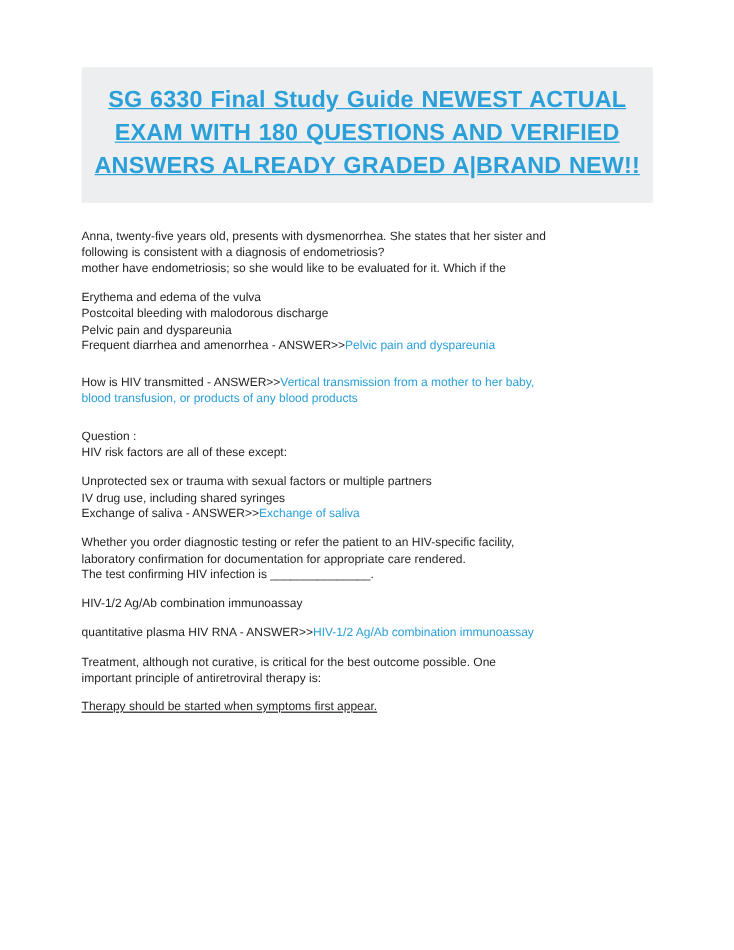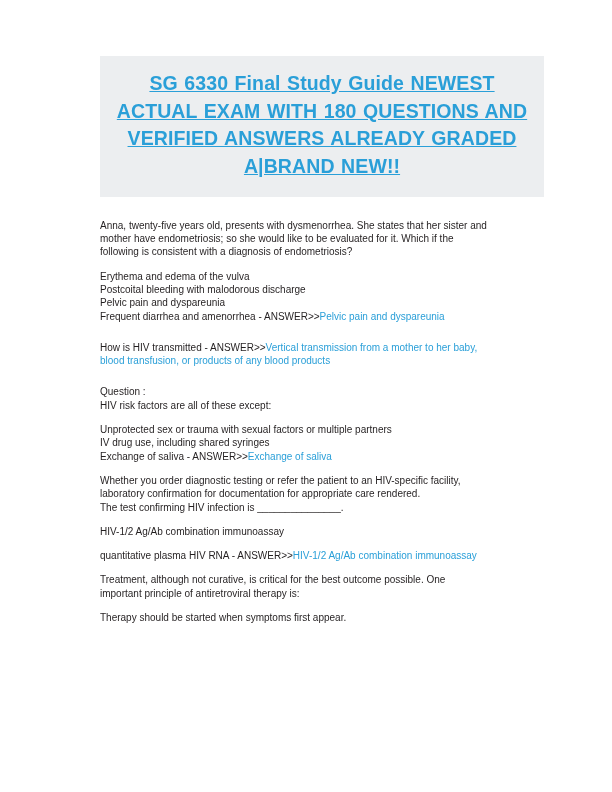--- a/index.html
+++ b/index.html
@@ -12,21 +12,21 @@
     background: #ffffff;
     font-family: "Liberation Sans", sans-serif;
     color: #222222;
     overflow: hidden;
   }
   .page {
     position: relative;
     width: 612px;
     height: 792px;
     box-sizing: border-box;
-    padding: 56px 68px 0 100px;
+    padding: 56px 68px 0 68px;
   }
   .title-block {
     background: #eceef0;
     padding: 14px 10px 16px 10px;
     text-align: center;
     margin-bottom: 22px;
   }
   .title-link {
     display: block;
     color: #2a9fd8;
@@ -40,20 +40,21 @@
   .body-text {
     font-size: 10px;
     line-height: 1.33;
     color: #231f20;
   }
   .para {
     margin: 0 0 11px 0;
   }
   .para.tight {
     margin-bottom: 0;
+    text-decoration: underline;
   }
   .line {
     display: block;
     white-space: pre-wrap;
   }
   .ans {
     color: #2a9fd8;
   }
   .spacer-sm { height: 7px; }
 </style>
@@ -63,22 +64,22 @@
 <div class="page">
 
   <div class="title-block">
     <a class="title-link" href="#">SG 6330 Final Study Guide NEWEST ACTUAL EXAM WITH 180 QUESTIONS AND VERIFIED ANSWERS ALREADY GRADED A|BRAND NEW!!</a>
   </div>
 
   <div class="body-text">
 
     <div class="para">
       <span class="line">Anna, twenty-five years old, presents with dysmenorrhea. She states that her sister and</span>
+      <span class="line">following is consistent with a diagnosis of endometriosis?</span>
       <span class="line">mother have endometriosis; so she would like to be evaluated for it. Which if the</span>
-      <span class="line">following is consistent with a diagnosis of endometriosis?</span>
     </div>
 
     <div class="para">
       <span class="line">Erythema and edema of the vulva</span>
       <span class="line">Postcoital bleeding with malodorous discharge</span>
       <span class="line">Pelvic pain and dyspareunia</span>
       <span class="line"><span>Frequent diarrhea and amenorrhea - ANSWER&gt;&gt;</span><span class="ans">Pelvic pain and dyspareunia</span></span>
     </div>
 
     <div class="spacer-sm"></div>

